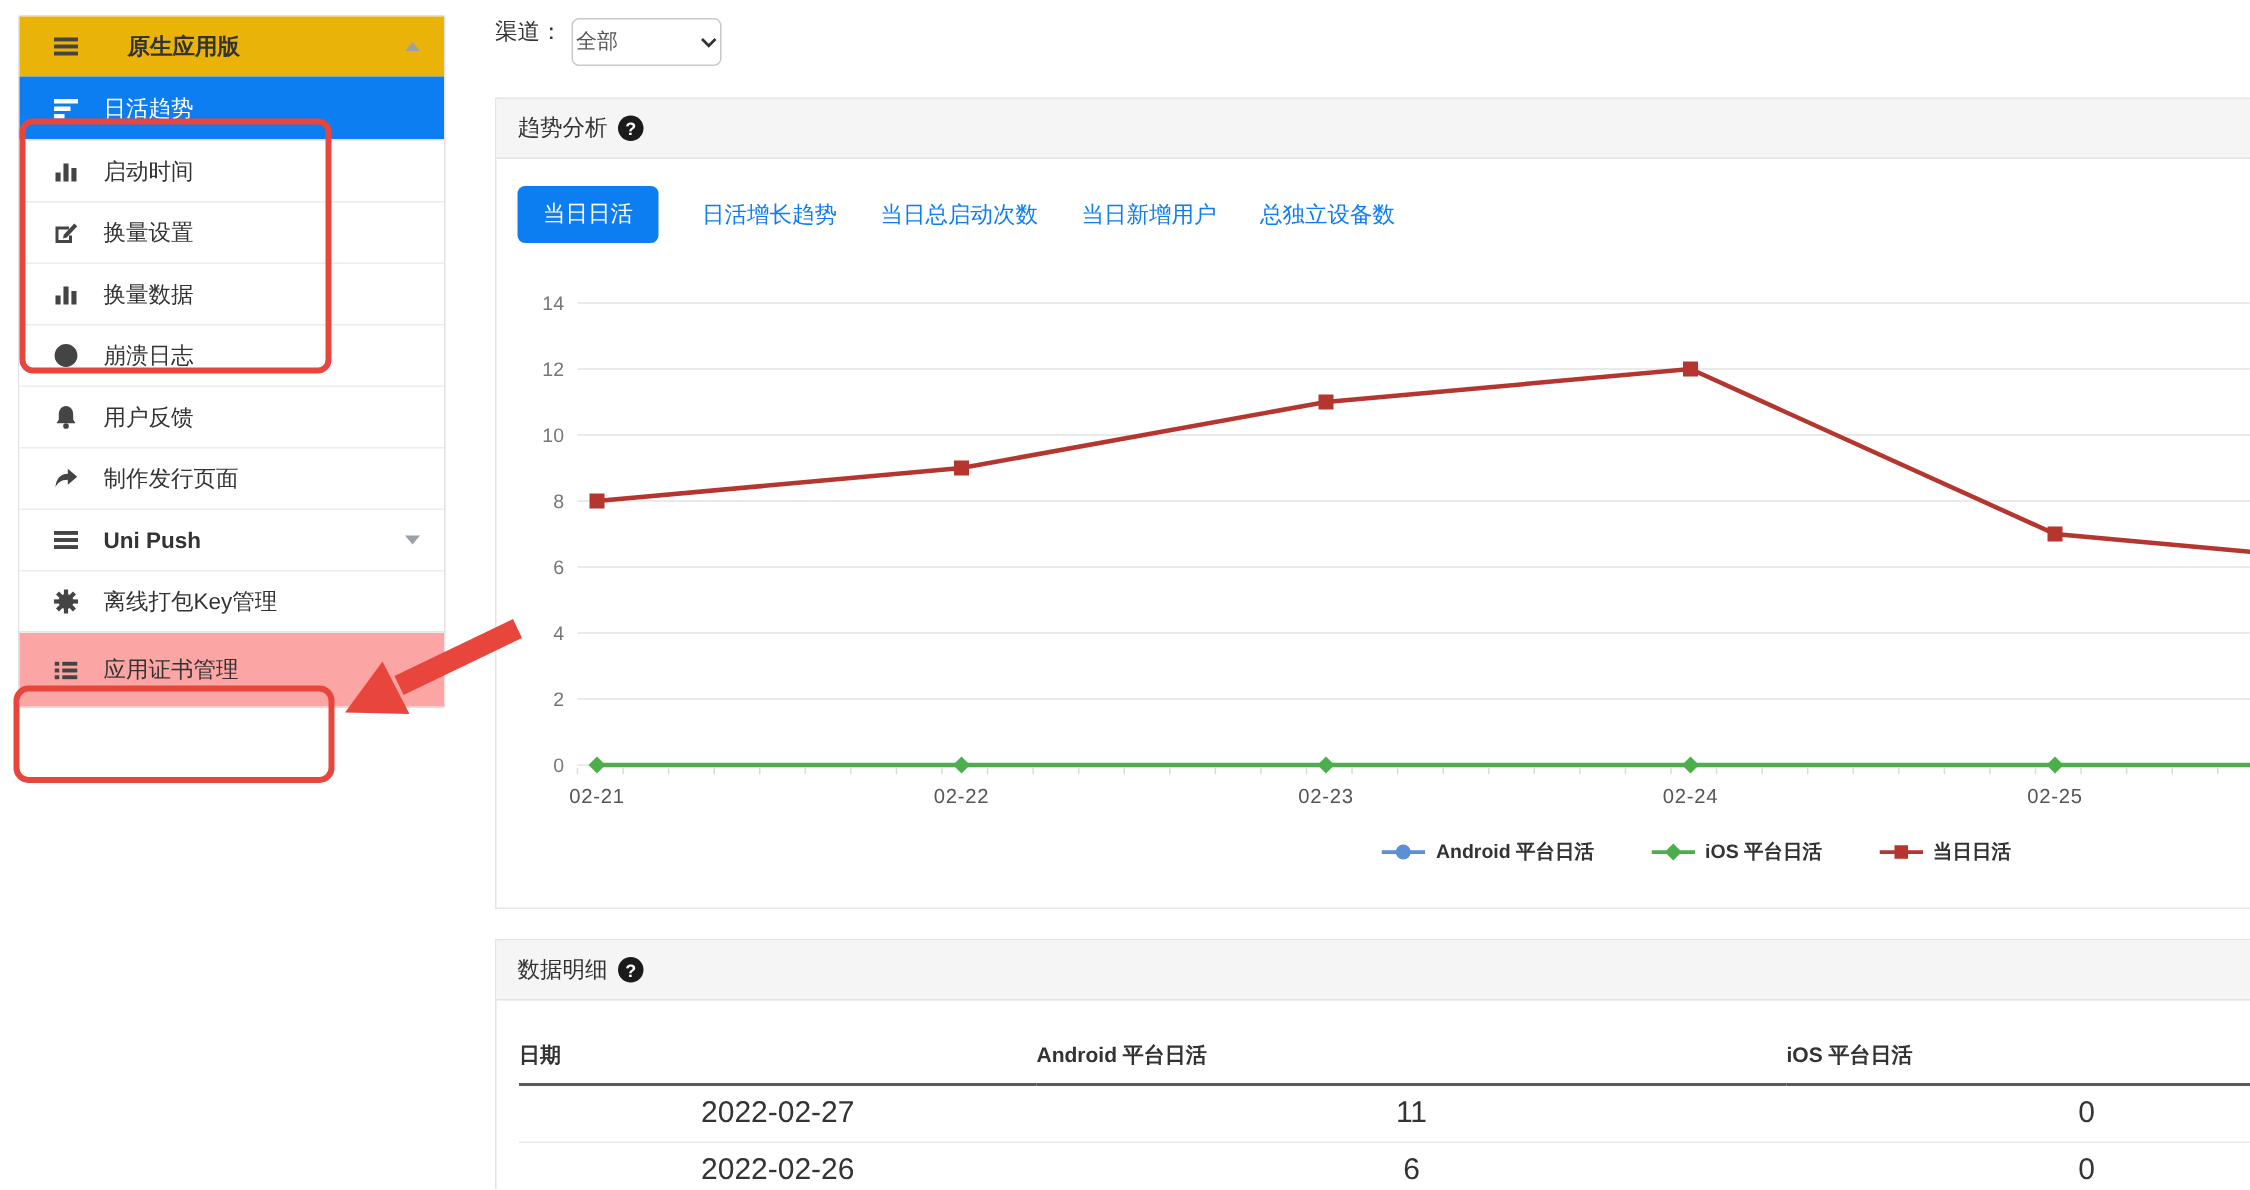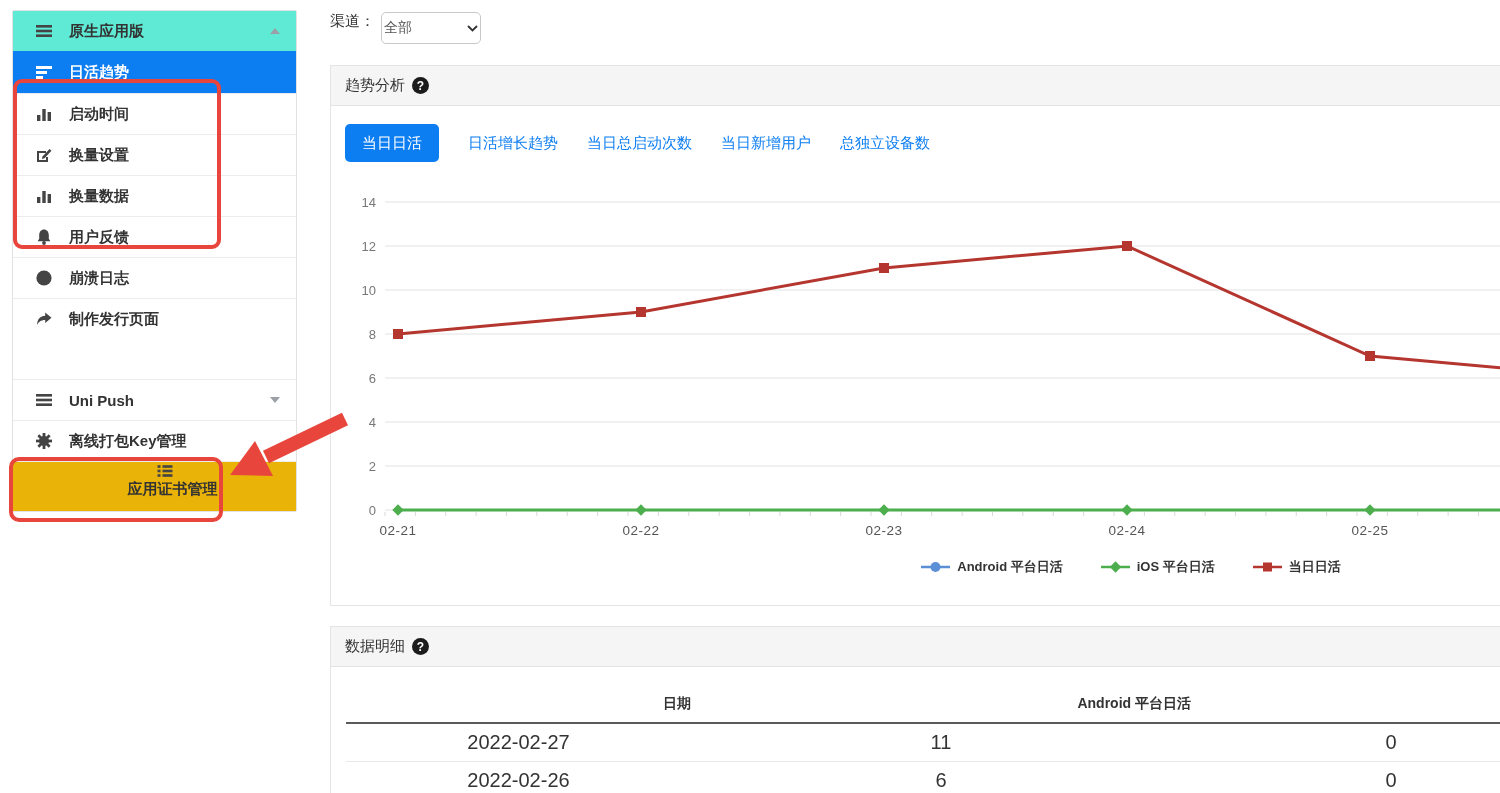--- a/index.html
+++ b/index.html
@@ -4,36 +4,36 @@
 <style>
   * { margin:0; padding:0; box-sizing:border-box; }
   html,body { width:1500px; height:793px; overflow:hidden; background:#fff;
               font-family:"Liberation Sans","DejaVu Sans",sans-serif; color:#333; }
   body { position:relative; }
 
   
   #sidebar { position:absolute; left:12px; top:10px; width:285px; background:#fff;
              border:1px solid #e2e2e2; border-radius:2px; z-index:5; }
   .sb-row { display:flex; align-items:center; height:41px; padding-left:21px;
-            border-top:1px solid #ececec; font-size:15px; font-weight:700; color:#333;
+            border-top:1px solid #ececec; font-size:15px; font-weight:400; color:#333;
             position:relative; cursor:pointer; background:#fff; }
-  .sb-header { height:40px; background:#5eead4; border-top:none; font-weight:600; }
+  .sb-header { height:40px; background:#eab308; border-top:none; font-weight:600;gap:16px; }
   .sb-active { height:42px; background:var(--accent); color:#fff; border-top:none; }
   .sb-active .sb-icon svg * { fill:#fff; }
-  .sb-last { height:50px; background:#eab308;flex-direction:column; }
+  .sb-last { height:50px; background:#fca5a5; }
   .sb-icon { width:20px; height:18px; display:flex; align-items:center; justify-content:center; }
   .sb-icon svg * { fill:#444; }
   .sb-label { margin-left:15px; white-space:nowrap; }
   .sb-caret-up { position:absolute; right:16px; width:0; height:0;
                  border-left:5px solid transparent; border-right:5px solid transparent;
                  border-bottom:6px solid #9aa0a6; }
   .sb-caret-down { position:absolute; right:16px; width:0; height:0;
                  border-left:5px solid transparent; border-right:5px solid transparent;
                  border-top:6px solid #9aa0a6; }
-  .sb-bold { font-weight:700;margin-top:40px; }
+  .sb-bold { font-weight:700; }
 
   
   #channel-bar { position:absolute; left:330px; top:12px; display:flex; align-items:flex-start; z-index:4; }
   #channel-label { font-size:15px; color:#333; }
   #channel-select { margin-left:6px; width:100px; height:32px; border:1px solid #c9c9c9;
                     border-radius:5px; display:flex; align-items:center; padding:0 2px;
                     justify-content:space-between; font-size:14px; color:#555; background:#fff; cursor:pointer; }
 
   
   .panel { position:absolute; left:330px; width:1630px; background:#fff; border:1px solid #e4e4e4; }
@@ -53,21 +53,21 @@
 
   
   #chart-wrap { margin:29px 0 0 10px; }
   #chart-svg text { font-family:"Liberation Sans","DejaVu Sans",sans-serif; }
   #legend { width:1600px; margin-top:13px; display:flex; justify-content:center; gap:38px; }
   .legend-item { display:flex; align-items:center; gap:7px; font-size:13px; font-weight:700; color:#333; }
 
   
   #detail-table { border-collapse:collapse; margin:18px 0 0 15px; table-layout:fixed; }
   #detail-table th { height:38px; font-size:14px; font-weight:700; color:#333;
-                     border-bottom:2px solid #5a5a5a; text-align:right; }
+                     border-bottom:2px solid #5a5a5a; text-align:left; }
   #detail-table td { height:38px; font-size:20px; color:#333; text-align:center;
                      border-bottom:1px solid #e9e9e9; }
 
   
   .annot-rect { position:absolute; border:4px solid var(--annot); pointer-events:none; z-index:60; }
   #annot-rect-1 { left:13px; top:79px; width:208px; height:170px; border-radius:9px; }
   #annot-rect-2 { left:9px; top:457px; width:214px; height:65px; border-radius:10px; }
   #annot-arrow { position:absolute; left:210px; top:400px; pointer-events:none; z-index:60; overflow:visible; }
 </style>
 </head>
@@ -121,35 +121,35 @@
             <rect x="2" y="10" width="3.4" height="6"></rect>
             <rect x="7.3" y="4" width="3.4" height="12"></rect>
             <rect x="12.6" y="7" width="3.4" height="9"></rect>
           </svg>
         </span>
         <span class="sb-label">换量数据</span>
       </div>
       <div class="sb-row">
         <span class="sb-icon">
           <svg width="18" height="18" viewBox="0 0 18 18">
-            <path d="M9,1.6 C11.9,1.6 13.8,4 13.8,7.2 L13.8,10.8 L15.4,13.2 L2.6,13.2 L4.2,10.8 L4.2,7.2 C4.2,4 6.1,1.6 9,1.6 Z"></path>
-            <circle cx="9" cy="15" r="1.9"></circle>
-          </svg>
-        </span>
-        <span class="sb-label">用户反馈</span>
-      </div>
-      <div class="sb-row">
-        <span class="sb-icon">
-          <svg width="18" height="18" viewBox="0 0 18 18">
             <circle cx="9" cy="9" r="7.6"></circle>
             <rect x="8" y="4.5" width="2" height="5.5" fill="#fff"></rect>
             <rect x="8" y="11.5" width="2" height="2" fill="#fff"></rect>
           </svg>
         </span>
         <span class="sb-label">崩溃日志</span>
+      </div>
+      <div class="sb-row">
+        <span class="sb-icon">
+          <svg width="18" height="18" viewBox="0 0 18 18">
+            <path d="M9,1.6 C11.9,1.6 13.8,4 13.8,7.2 L13.8,10.8 L15.4,13.2 L2.6,13.2 L4.2,10.8 L4.2,7.2 C4.2,4 6.1,1.6 9,1.6 Z"></path>
+            <circle cx="9" cy="15" r="1.9"></circle>
+          </svg>
+        </span>
+        <span class="sb-label">用户反馈</span>
       </div>
       <div class="sb-row">
         <span class="sb-icon">
           <svg width="18" height="18" viewBox="0 0 18 18">
             <path d="M10.2,2.5 L16.5,7.8 L10.2,13.1 L10.2,9.9 C5.6,9.9 3.4,12 2,15 C2.2,9.3 5.3,6 10.2,5.8 Z"></path>
           </svg>
         </span>
         <span class="sb-label">制作发行页面</span>
       </div>
       <div class="sb-row sb-bold">

